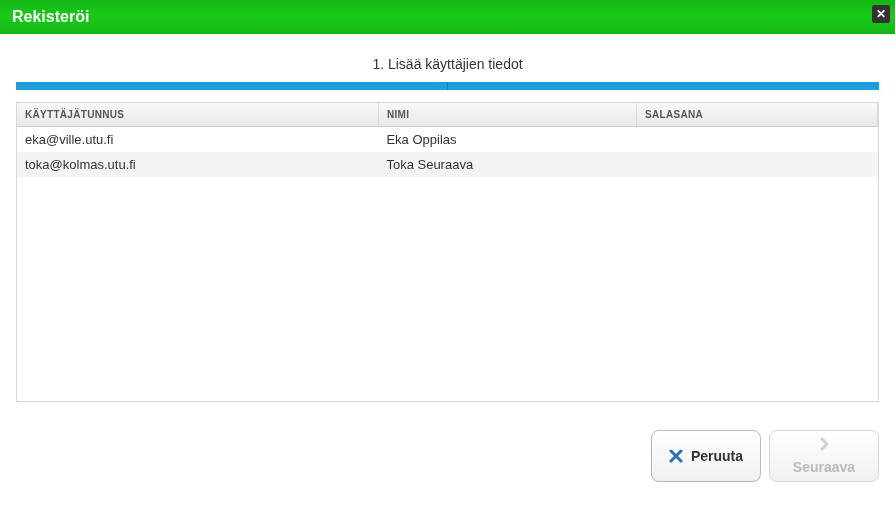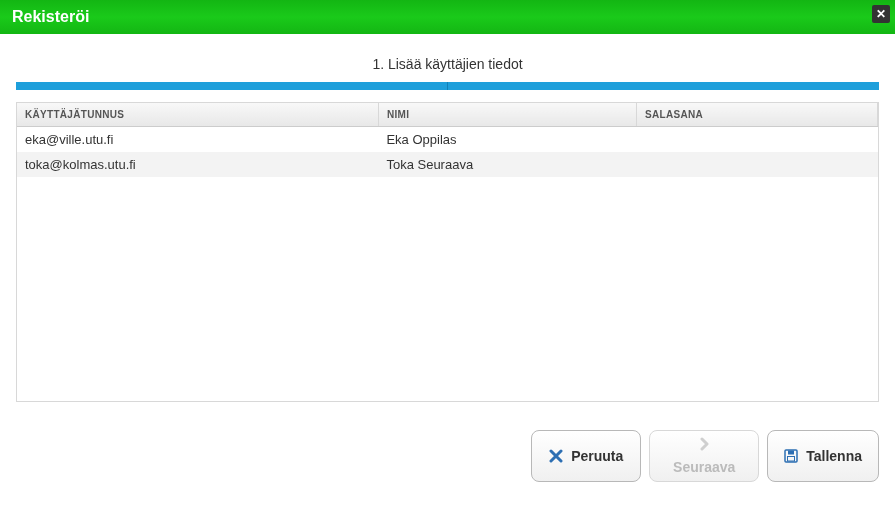--- a/index.html
+++ b/index.html
@@ -79,24 +79,14 @@
       <span>Peruuta</span>
     </button>
     <button class="btn disabled">
       <span class="icon">
         <svg viewBox="0 0 14 14">
             <path d="M5 2 L10 7 L5 12" stroke="#cfcfcf" stroke-width="3" fill="none" stroke-linecap="round" stroke-linejoin="round"></path>
           </svg>
       </span>
       <span>Seuraava</span>
     </button>
-    <button class="btn">
-      <span class="icon">
-        <svg viewBox="0 0 14 14">
-            <rect x="1" y="1" width="12" height="12" rx="1" fill="none" stroke="#2d6fb3" stroke-width="1.5"></rect>
-            <rect x="4" y="1.5" width="6" height="4" fill="#2d6fb3"></rect>
-            <rect x="3.5" y="7.5" width="7" height="4.5" fill="none" stroke="#2d6fb3" stroke-width="1"></rect>
-          </svg>
-      </span>
-      <span>Tallenna</span>
-    </button>
   </div>
 </div>
 
 </body></html>

